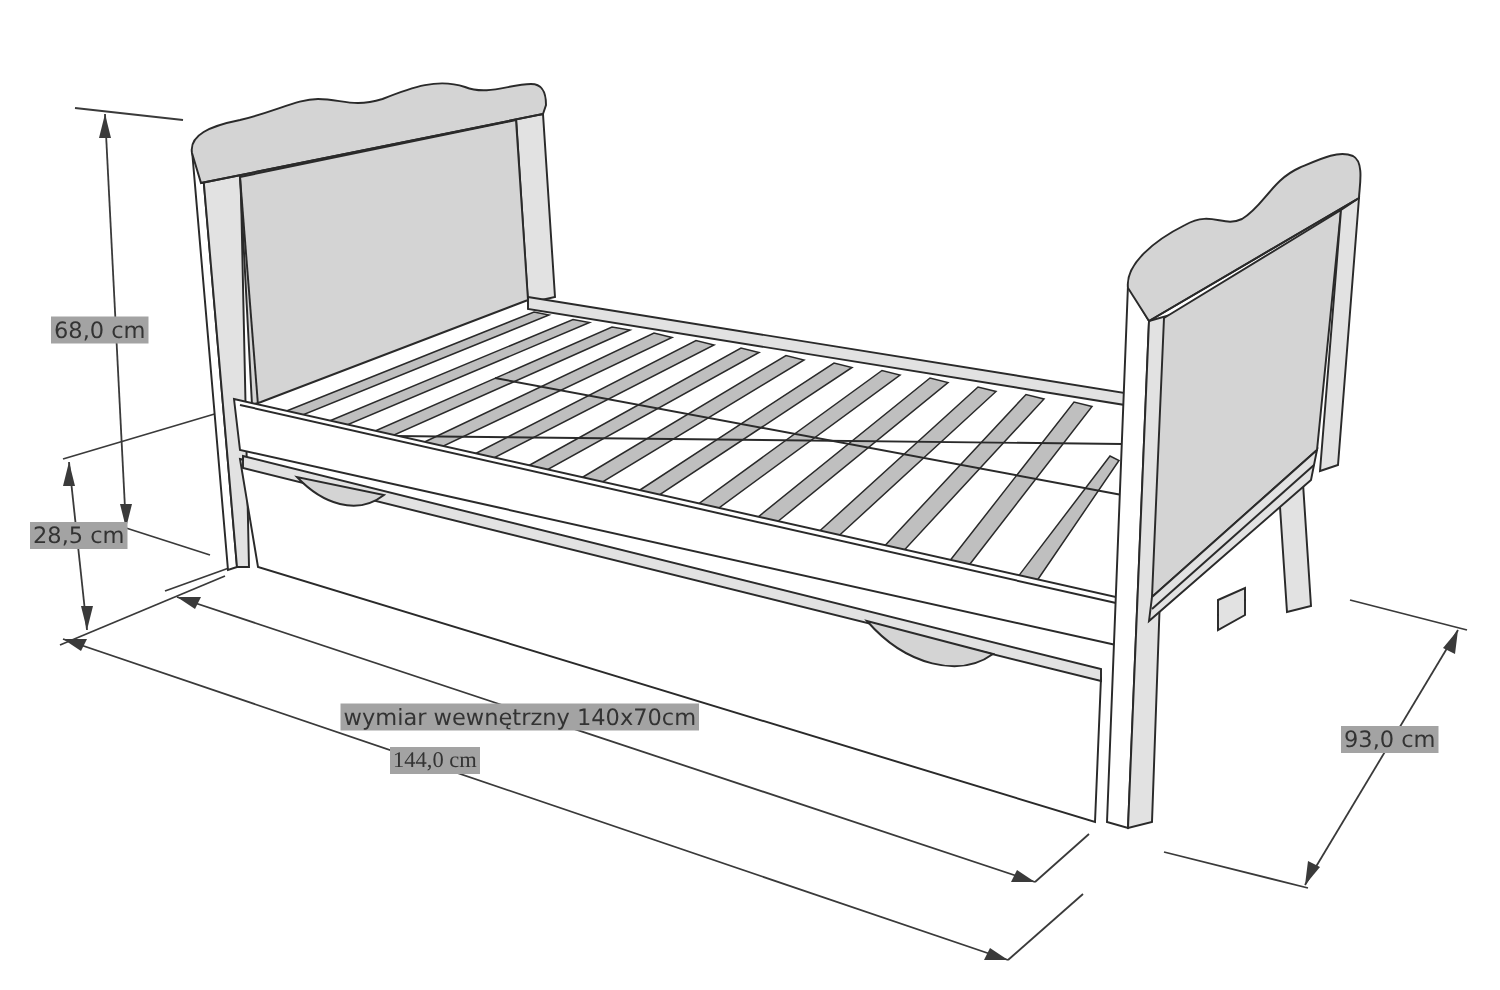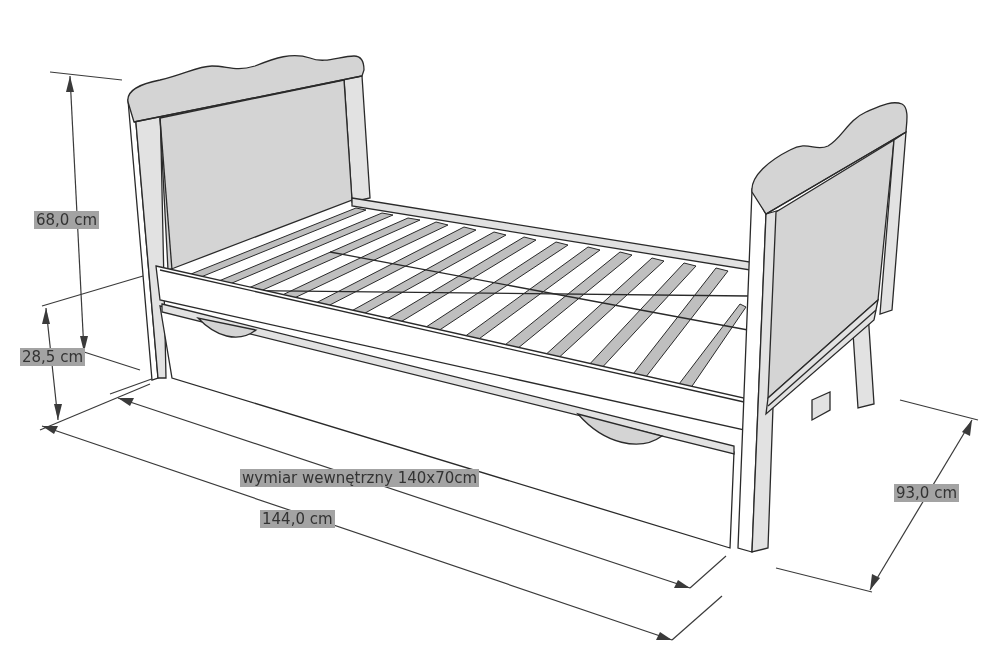--- a/index.html
+++ b/index.html
@@ -116,16 +116,16 @@
       <path class="edge" d="M768,406 L876,310"></path>
 
       <path class="panel" d="M752,192 C750,176 770,160 790,150 C808,140 815,152 828,146 C842,138 848,120 866,112 C880,106 892,100 902,104 C910,108 906,126 906,132 L766,214 Z"></path>
       <path class="edge" d="M766,214 L906,132"></path>
     </g>
   </svg>
 
   
   <div class="lbl" style="left:34px; top:211px;">68,0 cm</div>
   <div class="lbl" style="left:20px; top:348px;">28,5 cm</div>
-  <div class="lbl" style="left:240px; top:469px;">wymiar wewnętrzny 140x70cm</div>
-  <div class="lbl" style="left:260px; top:510px;">144,0 cm</div>
+  <div class="lbl" style="left:227px; top:469px;">wymiar wewnętrzny 140x70cm</div>
+  <div class="lbl" style="left:260px; top:498px;font-family:Liberation Serif, serif;">144,0 cm</div>
   <div class="lbl" style="left:894px; top:484px;">93,0 cm</div>
 </div>
 
 </body></html>

